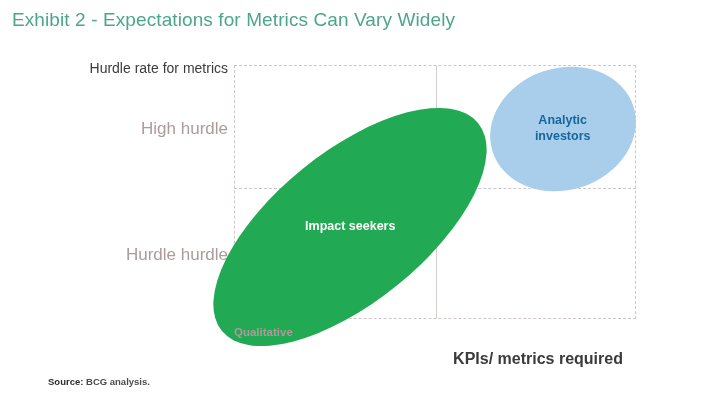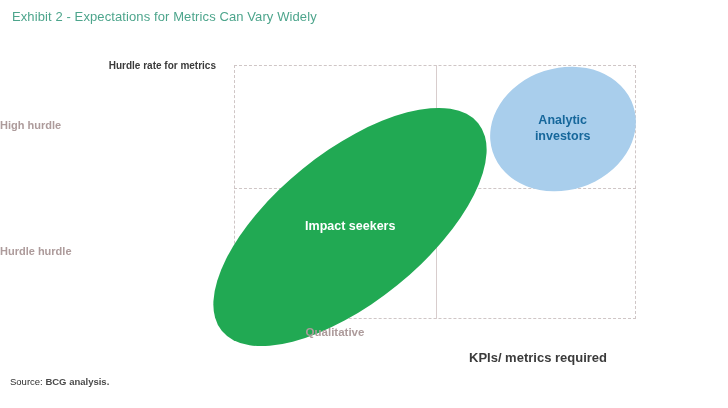--- a/index.html
+++ b/index.html
@@ -21,21 +21,21 @@
     width: 728px;
     height: 408px;
     background: #ffffff;
   }
 
   
   #exhibit-title {
     position: absolute;
     left: 12px;
     top: 9px;
-    font-size: 13px;
+    font-size: 19px;
     font-weight: 400;
     letter-spacing: 0.1px;
     color: #4DA58C;
     white-space: nowrap;
   }
 
   
   #chart-area {
     position: absolute;
     left: 234px;
@@ -118,91 +118,93 @@
     color: #13824B;
   }
   #bubble-true-believers .bubble-label {
     transform: rotate(24deg);
     font-size: 12.5px;
   }
 
   
   #y-axis-title {
     position: absolute;
-    right: 12px;
+    right: 0;
     top: 0;
-    font-size: 10px;
-    font-weight: bold;
+    font-size: 14px;
+    font-weight: normal;
     color: #3b3b3b;
     white-space: nowrap;
   }
   #y-axis-title-wrap {
     position: absolute;
     left: 0;
     top: 60px;
     width: 228px;
     height: 16px;
   }
 
   .y-tick {
     position: absolute;
     right: 0;
     width: 228px;
+    text-align: right;
     padding-right: 0px;
-    font-size: 11px;
-    font-weight: bold;
+    font-size: 17px;
+    font-weight: normal;
     color: #AD9B9B;
     white-space: nowrap;
   }
   #y-tick-high { left: 0; top: 119px; }
   #y-tick-medium { left: 0; top: 245px; }
 
   .x-tick {
     position: absolute;
     font-size: 11.5px;
     font-weight: bold;
     color: #AD9B9B;
     white-space: nowrap;
-    text-align: center;
+    text-align: left;
   }
   #x-tick-qualitative {
     left: 234px;
     top: 326px;
     width: 202px;
   }
   #x-tick-qual-quant {
     left: 436px;
     top: 326px;
     width: 200px;
   }
 
   #x-axis-title {
     position: absolute;
     left: 436px;
     top: 350px;
     width: 204px;
     text-align: center;
-    font-size: 13px;
+    font-size: 16px;
     font-weight: bold;
     color: #3b3b3b;
     white-space: nowrap;
   }
 
   
   #source-note {
     position: absolute;
     left: 10px;
     top: 376px;
     font-size: 9.5px;
     color: #4a4a4a;
     white-space: nowrap;
   }
   #source-note .src-label {
-    font-weight: normal;
+    font-weight: bold;
     color: #2e2e2e;
+    margin-left: 38px;
   }
   #source-note .src-text {
     font-weight: bold;
   }
 </style>
 </head>
 <body>
 
 <div id="slide">
 

